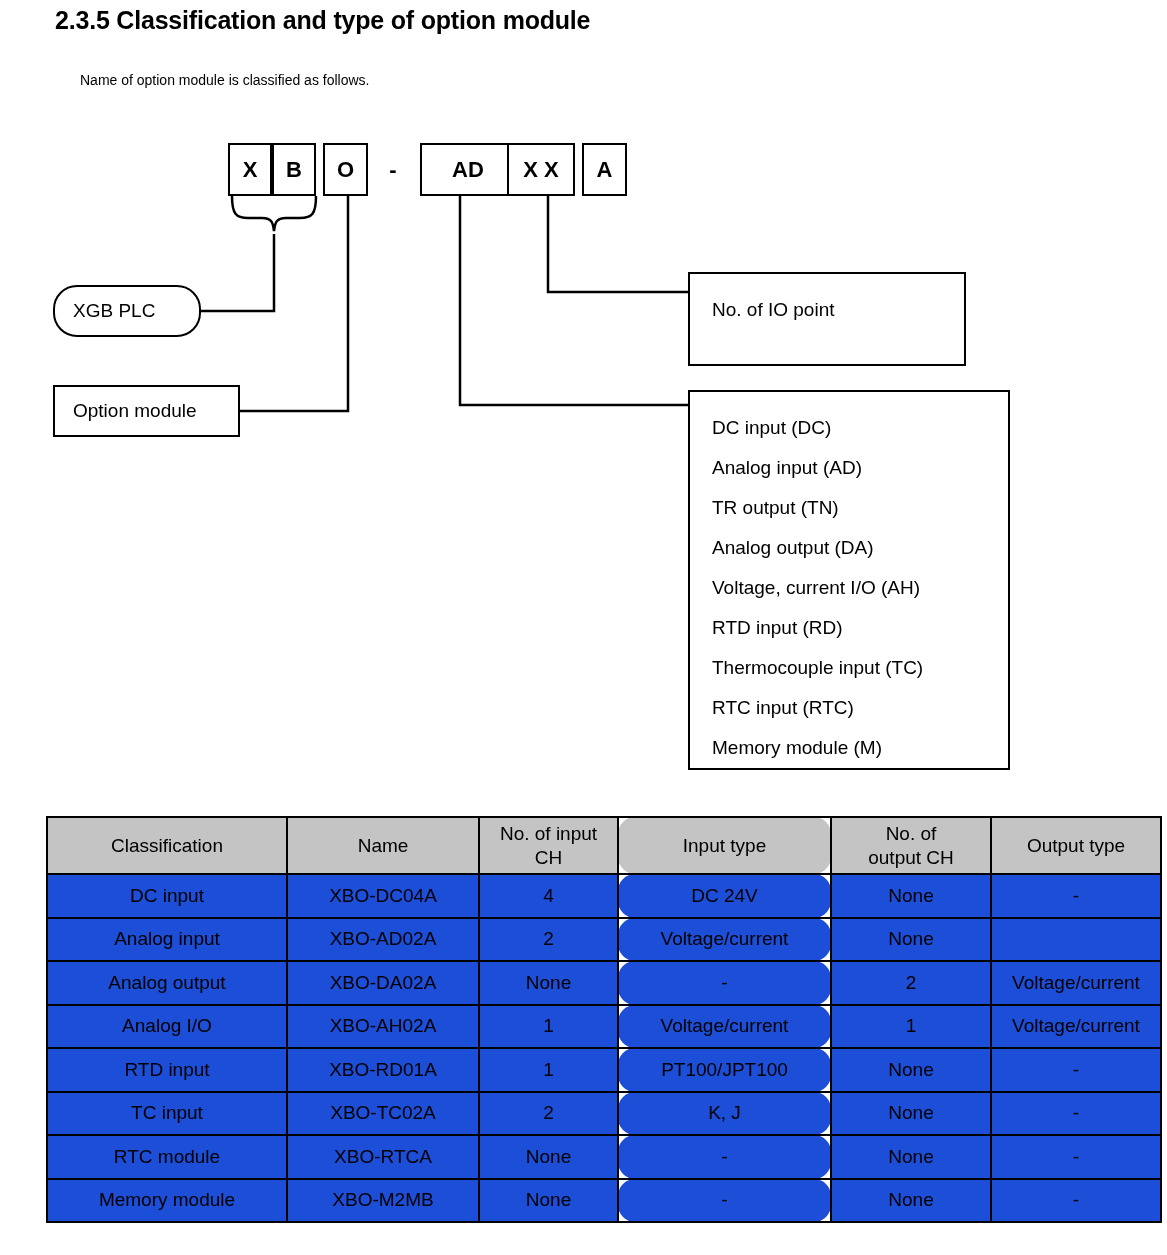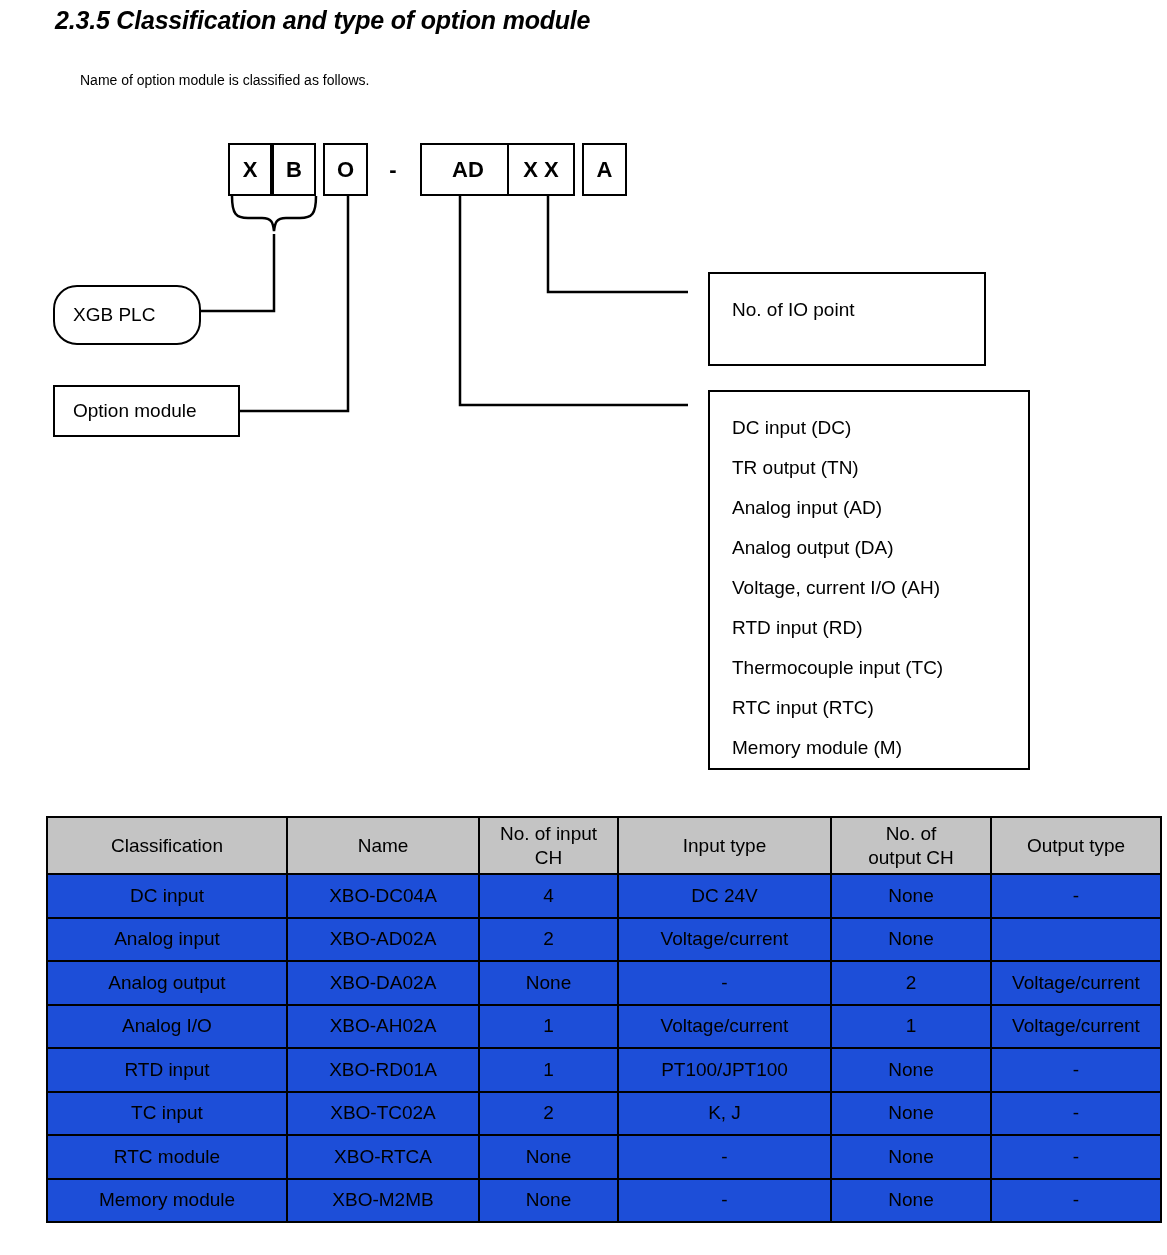--- a/index.html
+++ b/index.html
@@ -18,21 +18,20 @@
 
   
   #section-heading {
     position: absolute;
     left: 55px;
     top: 6px;
     font-size: 25px;
     font-weight: bold;
     letter-spacing: -0.2px;
     white-space: nowrap;
-    font-style: italic;
   }
   #intro-text {
     position: absolute;
     left: 80px;
     top: 72px;
     font-size: 14px;
     white-space: nowrap;
   }
 
   
@@ -72,21 +71,20 @@
     padding-left: 18px;
     font-size: 19px;
   }
   .desc-box {
     position: absolute;
     border: 2.5px solid #000;
     background: #fff;
     box-sizing: border-box;
     padding: 16px 0 14px 22px;
     font-size: 19px;
-    margin-left: 20px;
   }
   .desc-box .desc-line {
     line-height: 40px;
     white-space: nowrap;
   }
   #desc-box-io .desc-line { line-height: 40px; }
 
   
   #leader-svg {
     position: absolute;
@@ -129,21 +127,21 @@
     height: 41.5px;
     background: #1d4ed8;
   }
   td.name-cell {
     padding-top: 9px;
     vertical-align: middle;
   }
   .col-classification { width: 238px; }
   .col-name           { width: 190px; }
   .col-in-ch          { width: 137px; }
-  .col-in-type        { width: 211px; }
+  .col-in-type        { width: 211px; border-radius: 17px; }
   .col-out-ch         { width: 158px; margin-top: 32px; }
   .col-out-type       { width: 168px; }
 </style>
 </head>
 <body>
 
 <div id="section-heading">2.3.5 Classification and type of option module</div>
 
 <div id="intro-text">Name of option module is classified as follows.</div>
 
@@ -182,35 +180,35 @@
   <div class="code-box" style="left:420px; top:143px; width:96px; height:53px;">
     <span>AD</span>
   </div>
   <div class="code-box" style="left:507px; top:143px; width:68px; height:53px;">
     <span>X X</span>
   </div>
   <div class="code-box" style="left:582px; top:143px; width:45px; height:53px;">
     <span>A</span>
   </div>
 
-  <div class="label-box" style="left:53px; top:285px; width:148px; height:60px;border-radius:24px;">
+  <div class="label-box" style="left:53px; top:285px; width:148px; height:52px;border-radius:24px;">
     <span>XGB PLC</span>
   </div>
   <div class="label-box" style="left:53px; top:385px; width:187px; height:52px;">
     <span>Option module</span>
   </div>
 
   <div class="desc-box" id="desc-box-io" style="left:688px; top:272px; width:278px; height:94px;">
     <div class="desc-line">No. of IO point</div>
   </div>
 
   <div class="desc-box" id="desc-box-types" style="left:688px; top:390px; width:322px; height:380px;">
     <div class="desc-line">DC input (DC)</div>
+    <div class="desc-line">Analog input (AD)</div>
     <div class="desc-line">TR output (TN)</div>
-    <div class="desc-line">Analog input (AD)</div>
     <div class="desc-line">Analog output (DA)</div>
     <div class="desc-line">Voltage, current I/O (AH)</div>
     <div class="desc-line">RTD input (RD)</div>
     <div class="desc-line">Thermocouple input (TC)</div>
     <div class="desc-line">RTC input (RTC)</div>
     <div class="desc-line">Memory module (M)</div>
   </div>
 </div>
 
 <div id="spec-table-wrap">

